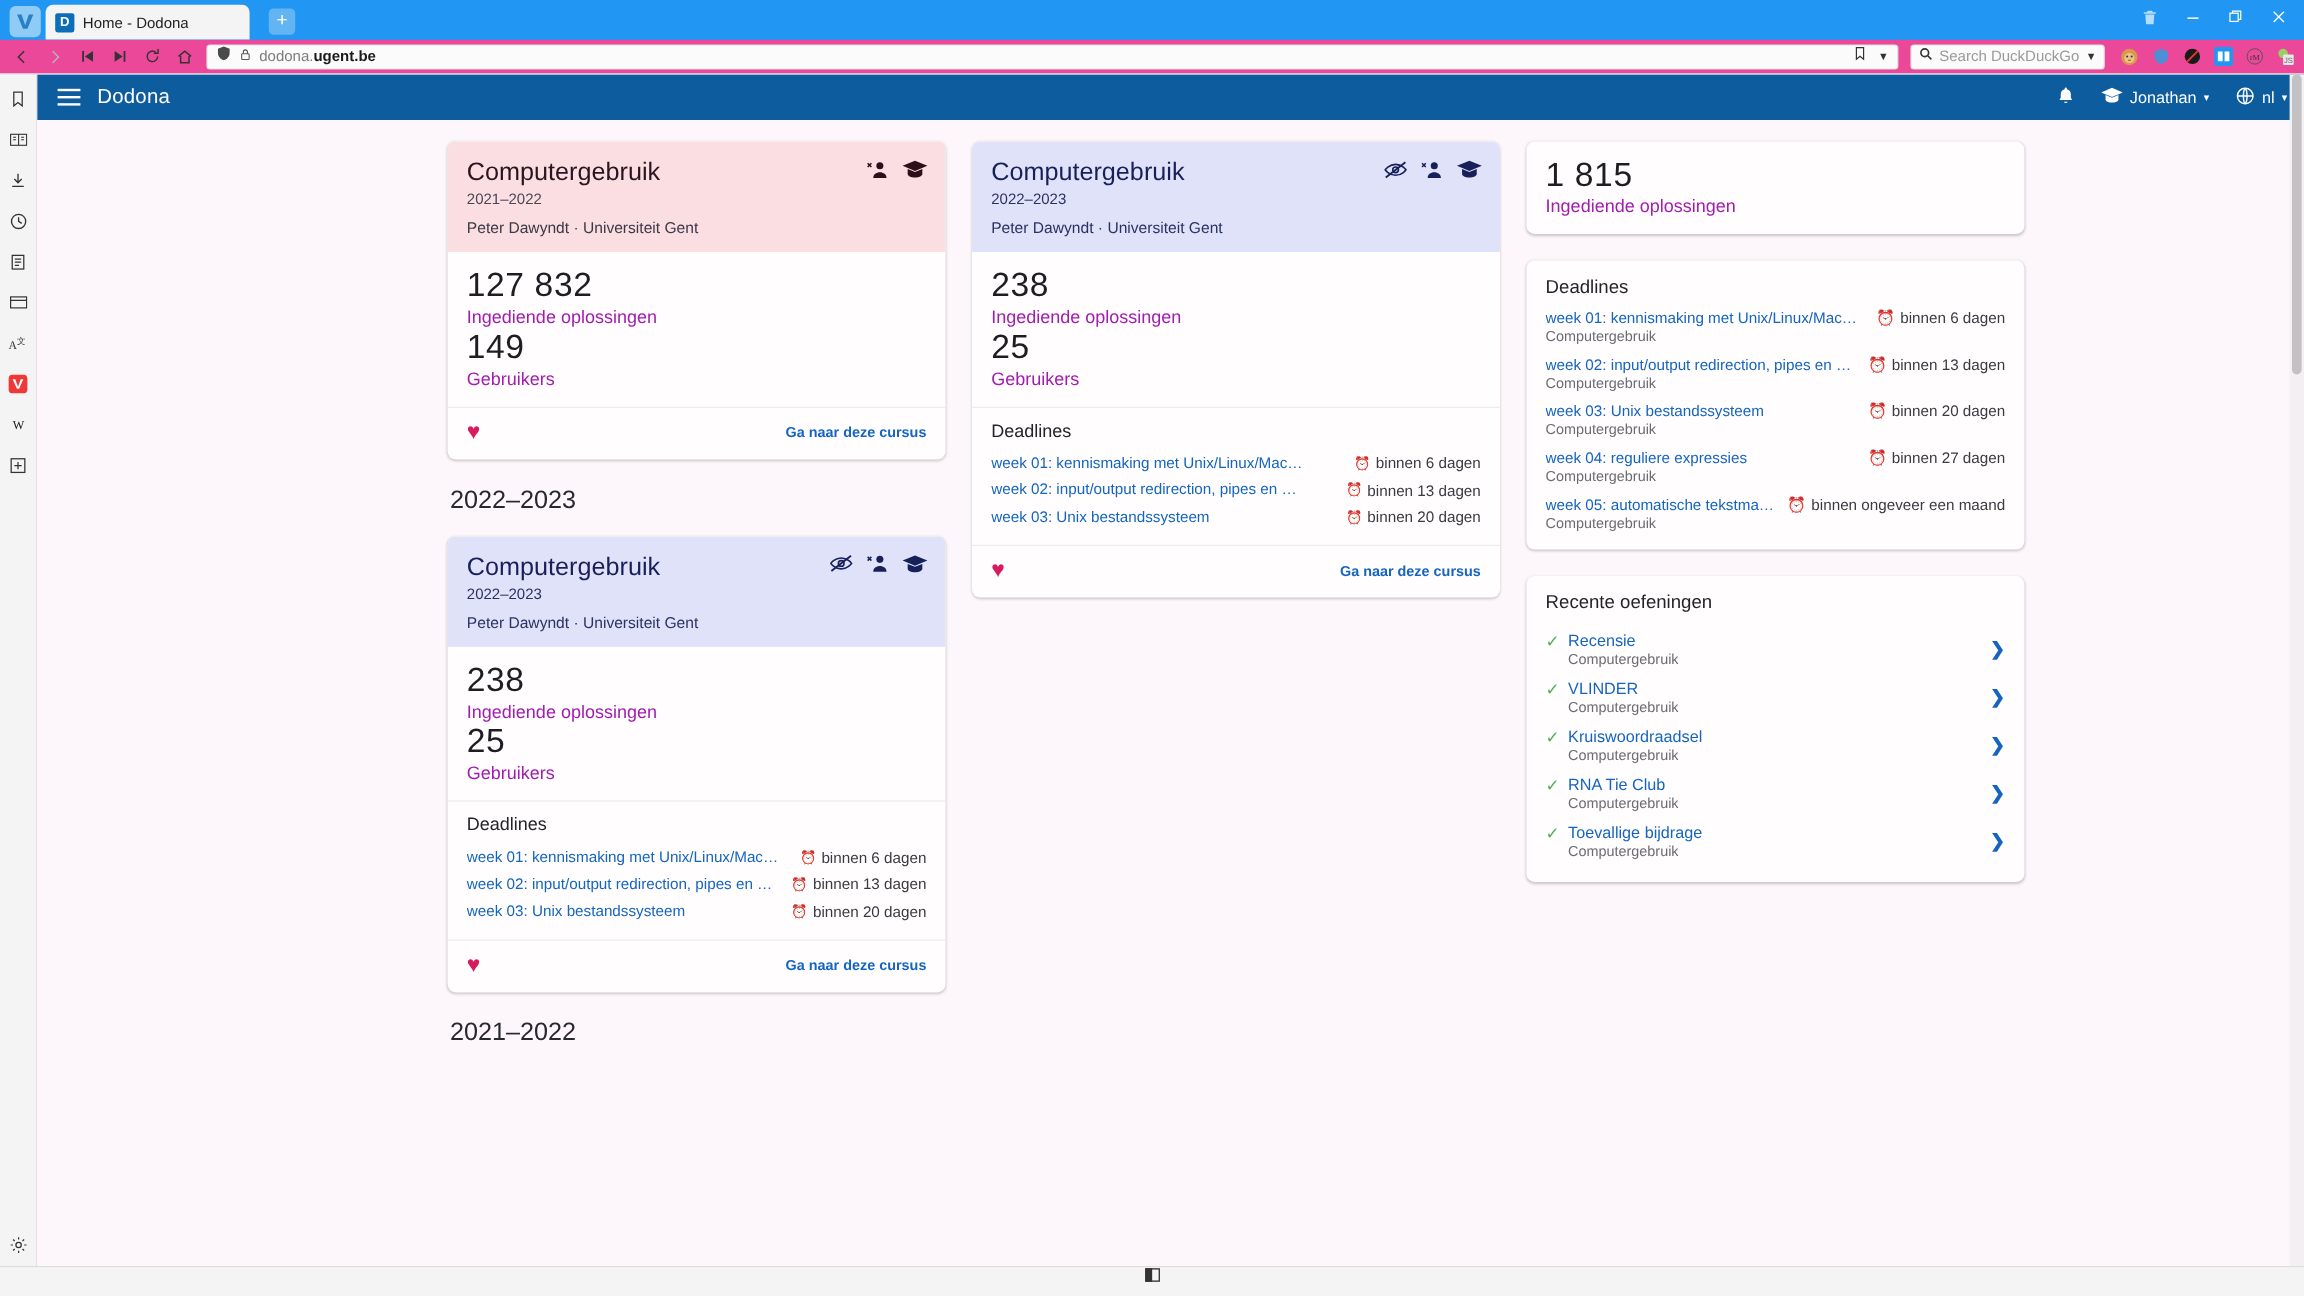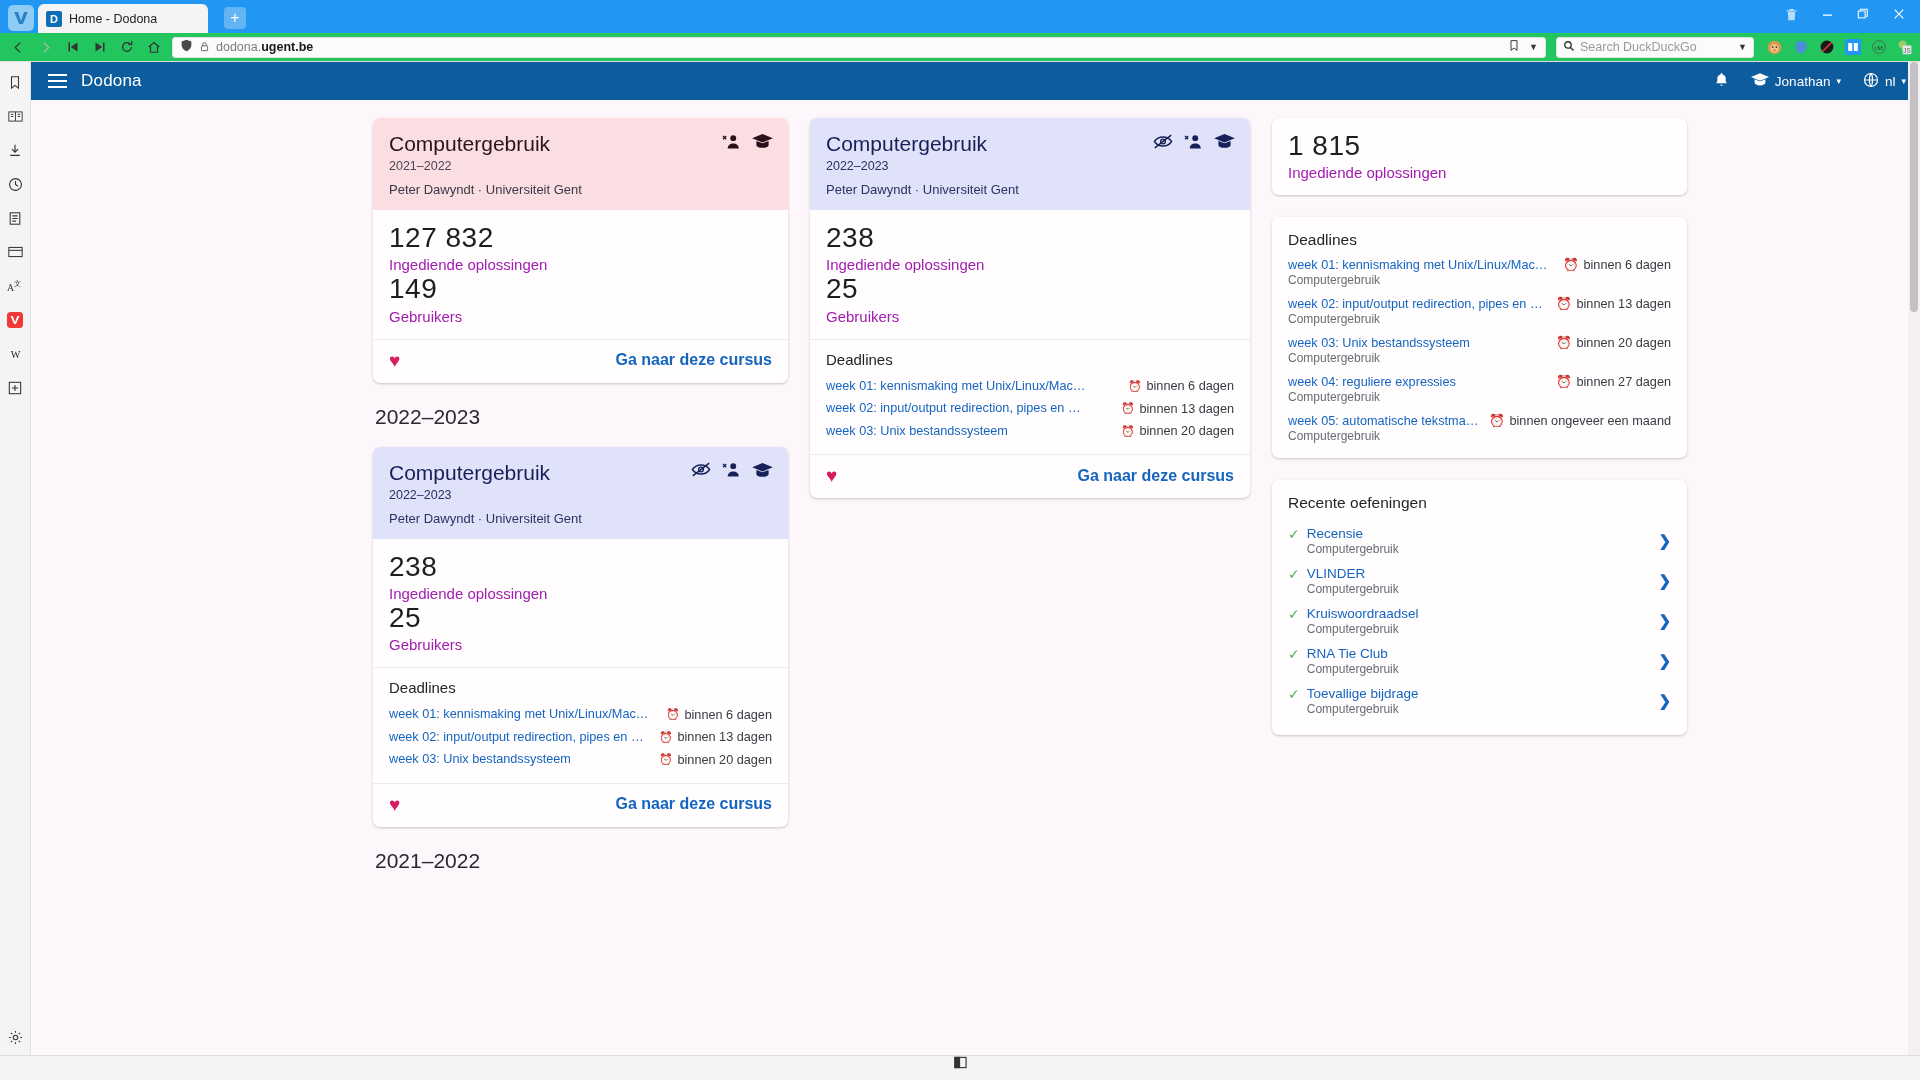--- a/index.html
+++ b/index.html
@@ -42,37 +42,37 @@
     color: #fff; font-size: 16px; line-height: 1; flex: none;
   }
   .winbtns { margin-left: auto; display: flex; align-items: flex-start; height: 33px; gap: 2px; padding-right: 4px; }
   .winbtn {
     width: 34px; height: 28px; display: flex; align-items: center; justify-content: center;
     color: #fff; font-size: 13px; background: transparent;
   }
   .winbtn.trash { color: #bde0fb; font-size: 15px; }
 
   .toolbar {
-    height: 29px; background: #22c55e;
+    height: 29px; background: #ec4899;
     display: flex; align-items: center; gap: 2px; padding: 0 6px;
     border-bottom: 1px solid #dedede;
   }
   .tb-btn {
     width: 25px; height: 24px; display: flex; align-items: center; justify-content: center;
     color: #3c3c3c; font-size: 14px; border-radius: 3px;
   }
   .tb-btn.dim { color: #b6b6b6; }
   .urlbar {
     flex: 1; height: 21px; background: #fbfbfb; border: 1px solid #e0e0e0; border-radius: 3px;
     display: flex; align-items: center; gap: 6px; padding: 0 7px; margin: 0 4px; min-width: 0;
   }
   .urlbar .u-text { font-size: 12.5px; color: #7d7d7d; white-space: nowrap; }
   .urlbar .u-text b { color: #1a1a1a; font-weight: 600; }
   .searchbar {
-    width: 198px; height: 21px; background: #fbfbfb; border: 1px solid #e0e0e0; border-radius: 3px;
+    width: 162px; height: 21px; background: #fbfbfb; border: 1px solid #e0e0e0; border-radius: 3px;
     display: flex; align-items: center; gap: 5px; padding: 0 6px; margin-left: 4px;
   }
   .searchbar .s-ph { font-size: 12.5px; color: #9a9a9a; white-space: nowrap; overflow: hidden; }
   .ext-icons { display: flex; align-items: center; gap: 7px; padding-left: 9px; }
   .ext { width: 19px; height: 19px; display: flex; align-items: center; justify-content: center; font-size: 14px; border-radius: 3px; }
 
   
   .below { flex: 1; display: flex; background: #f4f4f4; min-height: 0; }
   .rail {
     width: 31px; background: #f4f4f4; border-right: 1px solid #e2e2e2;
@@ -134,21 +134,21 @@
 
   .deadlines { padding: 11px 16px 12px 16px; }
   .dl-title { font-size: 15px; color: #23232a; margin-bottom: 7px; }
   .dl-row { display: flex; align-items: baseline; font-size: 12.7px; padding: 4px 0; gap: 6px; }
   .dl-name { color: #1565c0; white-space: nowrap; overflow: hidden; text-overflow: ellipsis; flex: 1; min-width: 0; }
   .dl-when { color: #3a3a42; white-space: nowrap; display: flex; align-items: center; gap: 4px; }
   .dl-when .clock { font-size: 11px; }
 
   .card-foot { display: flex; align-items: center; padding: 11px 16px 13px 16px; }
   .heart { color: #d81b60; font-size: 19px; line-height: 1; }
-  .goto { margin-left: auto; color: #1565c0; font-size: 16px; font-weight: bold; }
+  .goto { margin-left: auto; color: #1565c0; font-size: 12px; font-weight: bold; }
 
   .year-head { font-size: 21px; color: #28282f; font-weight: 400; margin: 6px 0 18px 2px; }
 
   
   .panel {
     background: #fffdfe; border-radius: 7px;
     box-shadow: 0 1px 3px rgba(0,0,0,.14), 0 1px 2px rgba(0,0,0,.08);
     margin-bottom: 22px; padding: 14px 16px 15px 16px;
   }
   .panel.statpanel { padding: 12px 16px 14px 16px; }

